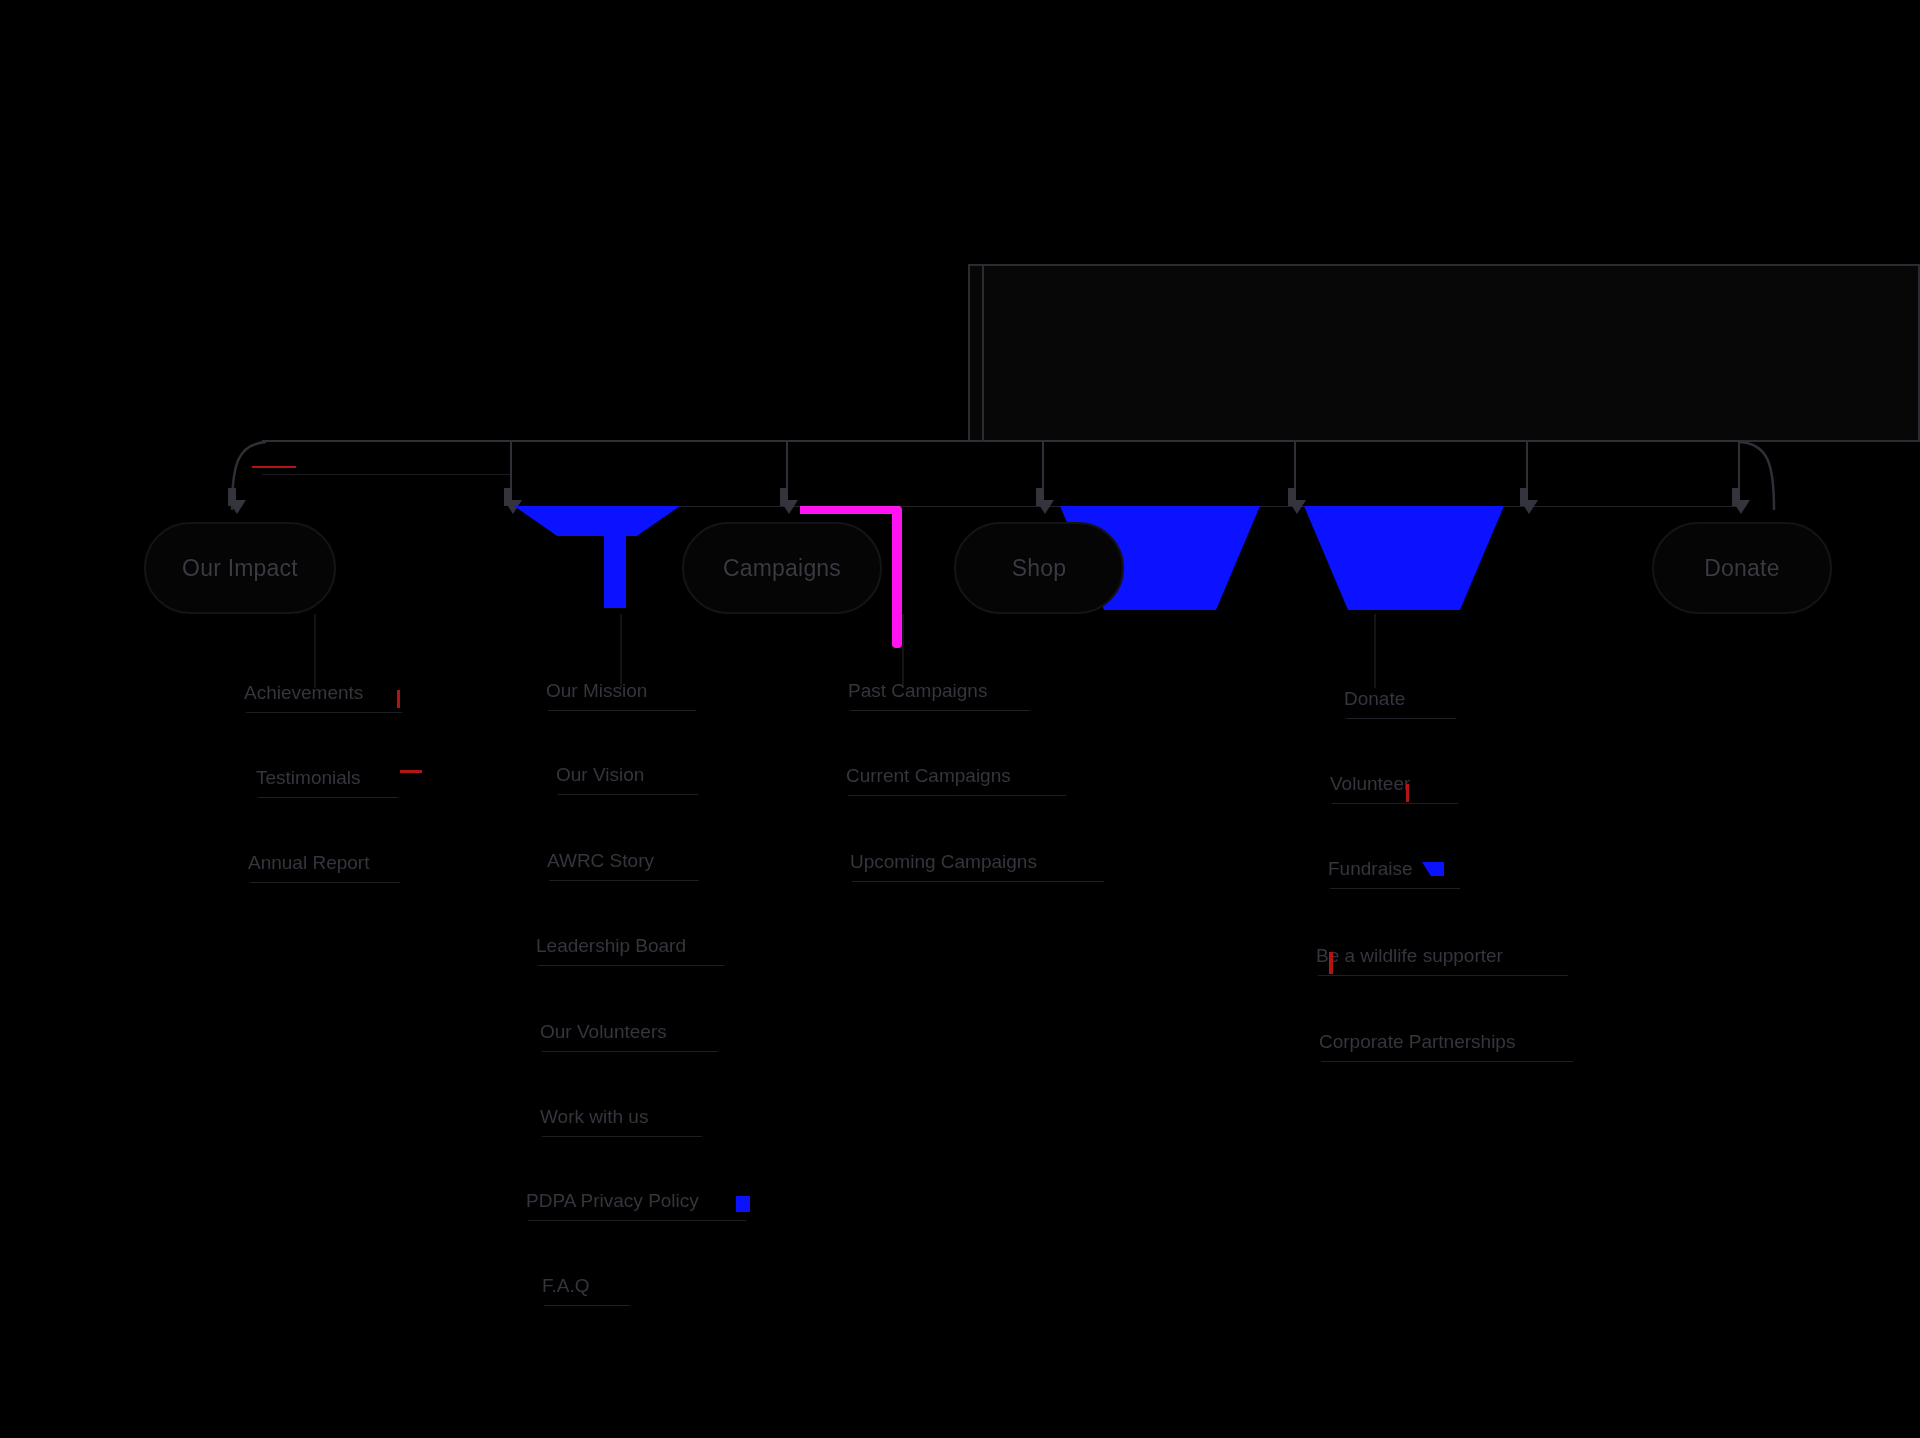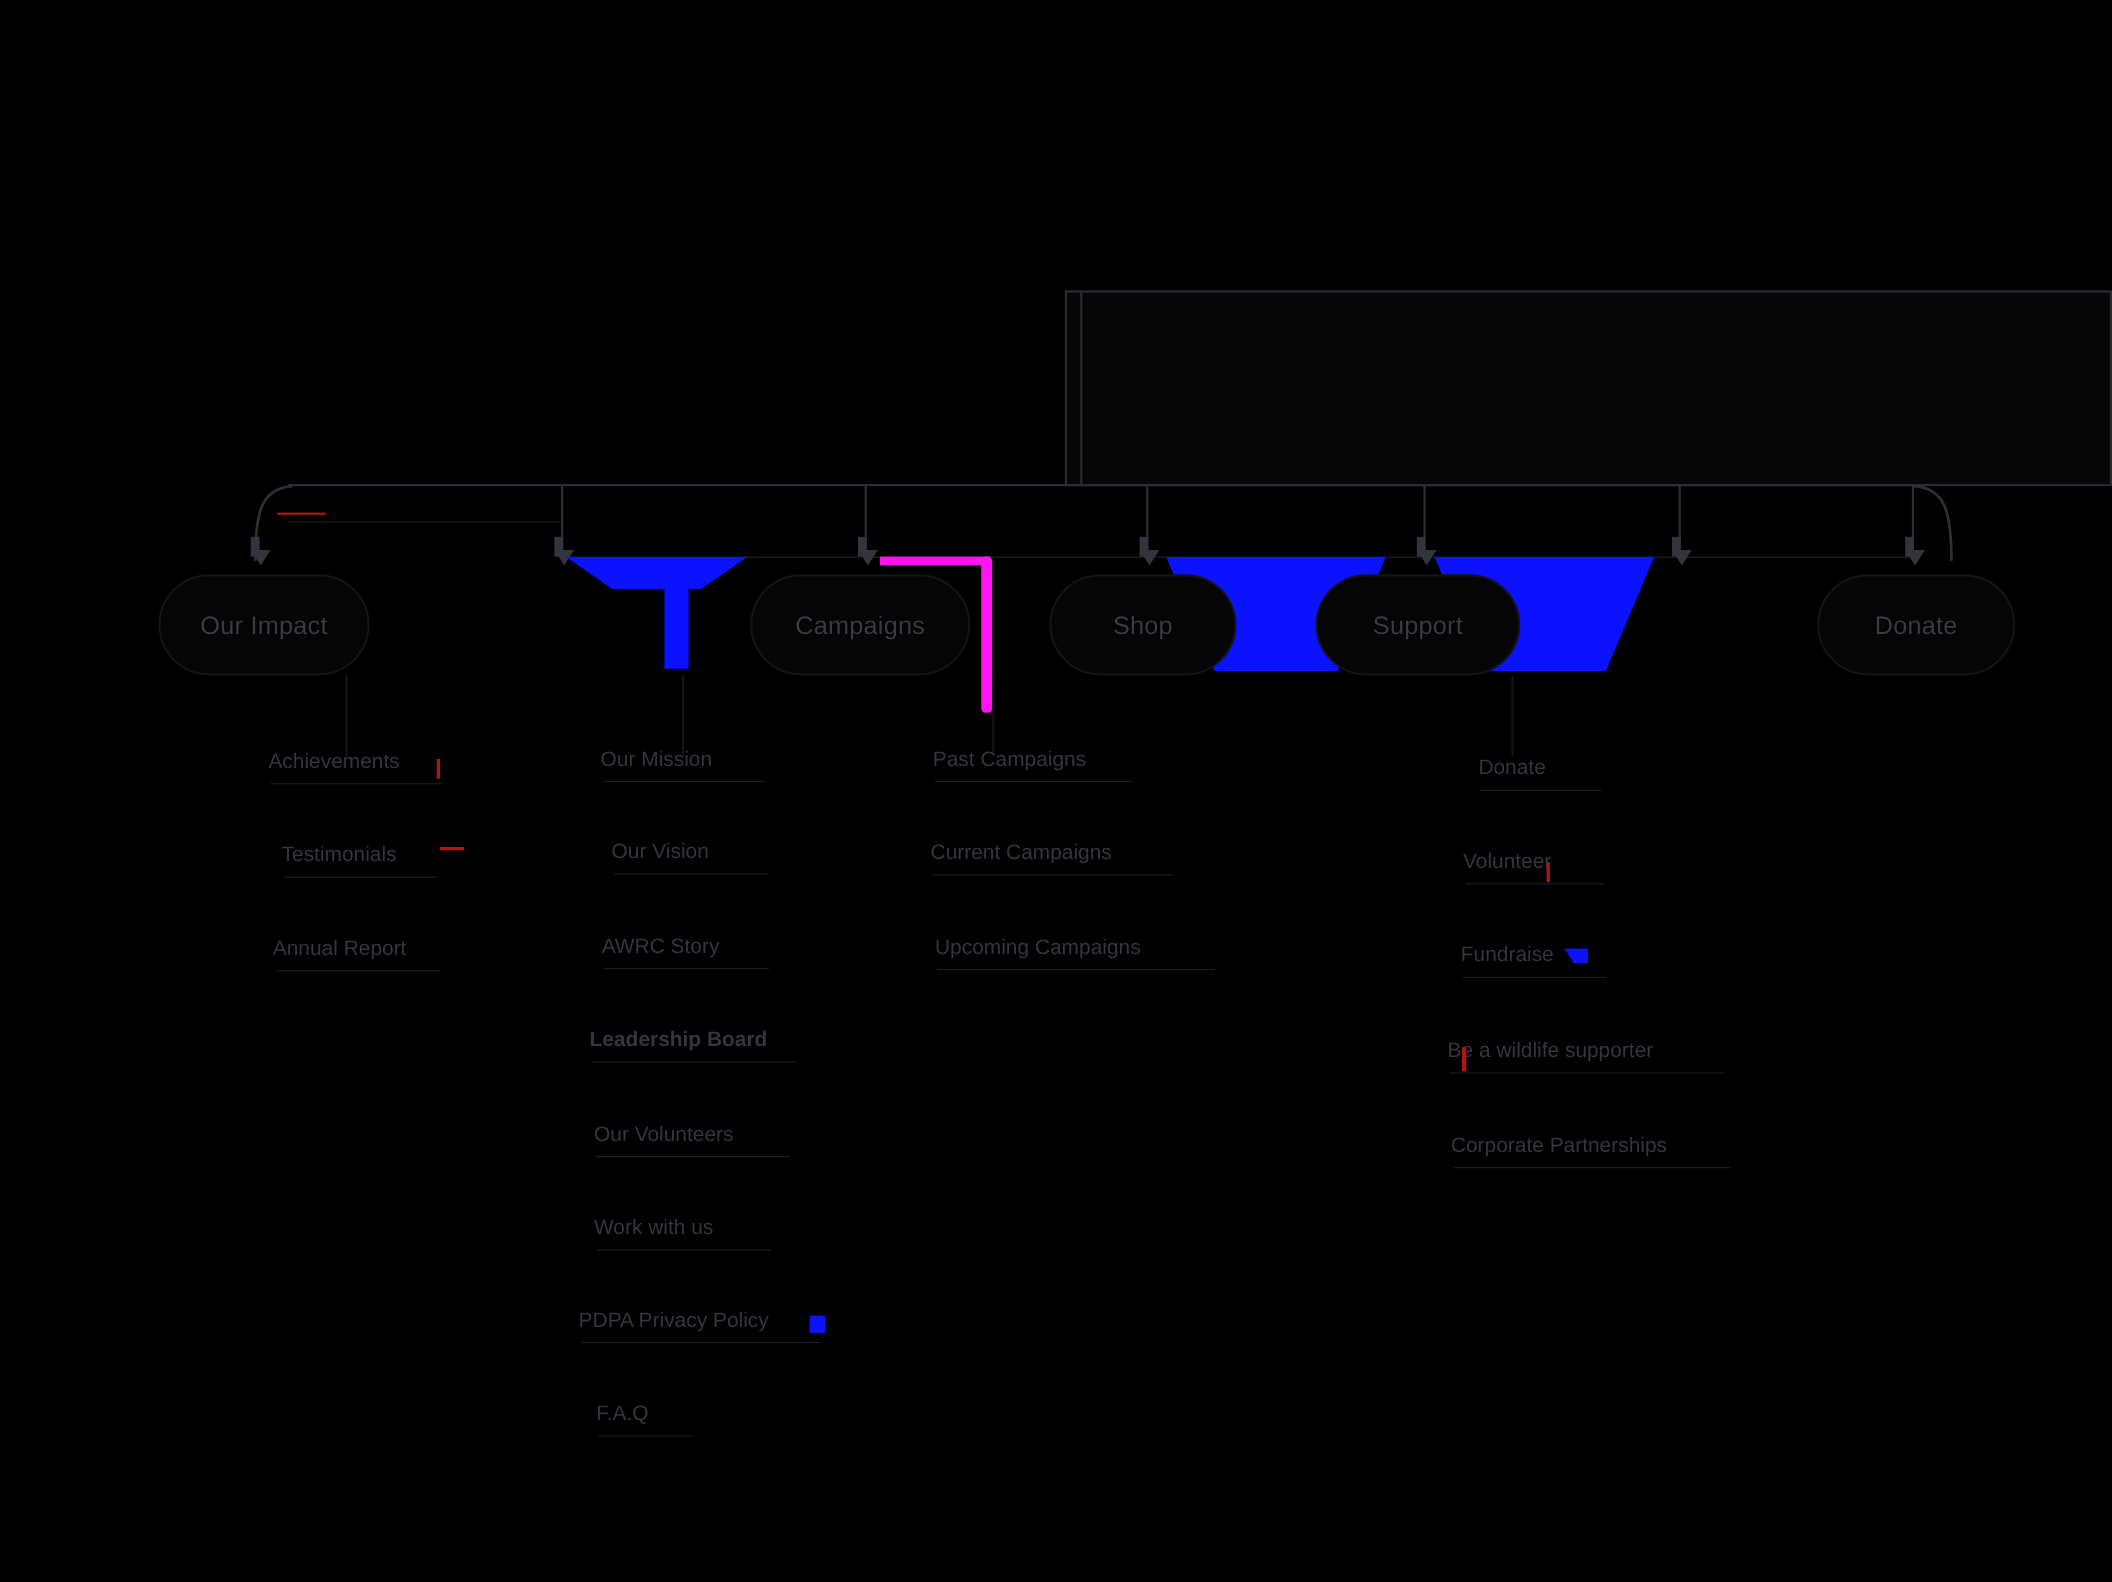--- a/index.html
+++ b/index.html
@@ -189,23 +189,20 @@
 
 
     <div class="node-pill" style="left:668px; top:522px; width:200px; height:92px;">
       <span class="node-label">Campaigns</span>
     </div>
 
     <div class="node-pill" style="left:940px; top:522px; width:170px; height:92px;">
       <span class="node-label">Shop</span>
     </div>
 
-    <div class="node-pill" style="left:1182px; top:522px; width:186px; height:92px;">
-      <span class="node-label">Support</span>
-    </div>
 
 
     <div class="node-pill" style="left:1638px; top:522px; width:180px; height:92px;">
       <span class="node-label">Donate</span>
     </div>
   </div>
 
   <div class="layer">
     <div class="v-line" style="left:300px; top:614px; height:74px; background:#141418;"></div>
 
@@ -226,21 +223,21 @@
 
     <div class="sub-item" style="left:532px; top:680px;">Our Mission</div>
     <div class="sub-rule" style="left:534px; top:710px; width:148px;"></div>
 
     <div class="sub-item" style="left:542px; top:764px;">Our Vision</div>
     <div class="sub-rule" style="left:544px; top:794px; width:140px;"></div>
 
     <div class="sub-item" style="left:533px; top:850px;">AWRC Story</div>
     <div class="sub-rule" style="left:535px; top:880px; width:150px;"></div>
 
-    <div class="sub-item" style="left:522px; top:935px;font-weight:bold;">Leadership Board</div>
+    <div class="sub-item" style="left:522px; top:935px;">Leadership Board</div>
     <div class="sub-rule" style="left:524px; top:965px; width:186px;"></div>
 
     <div class="sub-item" style="left:526px; top:1021px;">Our Volunteers</div>
     <div class="sub-rule" style="left:528px; top:1051px; width:176px;"></div>
 
     <div class="sub-item" style="left:526px; top:1106px;">Work with us</div>
     <div class="sub-rule" style="left:528px; top:1136px; width:160px;"></div>
 
     <div class="sub-item" style="left:512px; top:1190px;">PDPA Privacy Policy</div>
     <div class="sub-rule" style="left:514px; top:1220px; width:218px;"></div>

